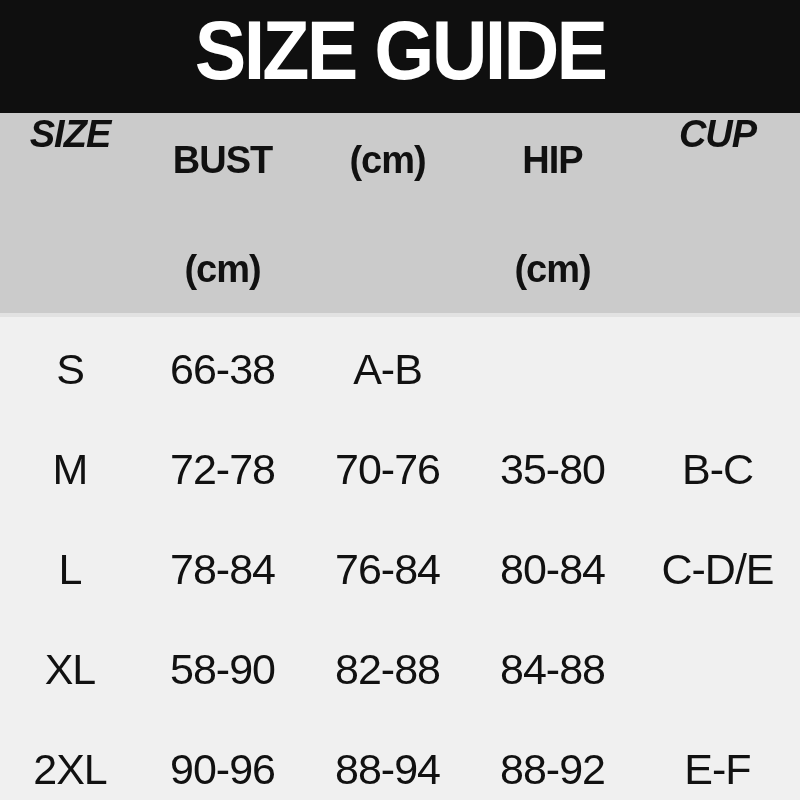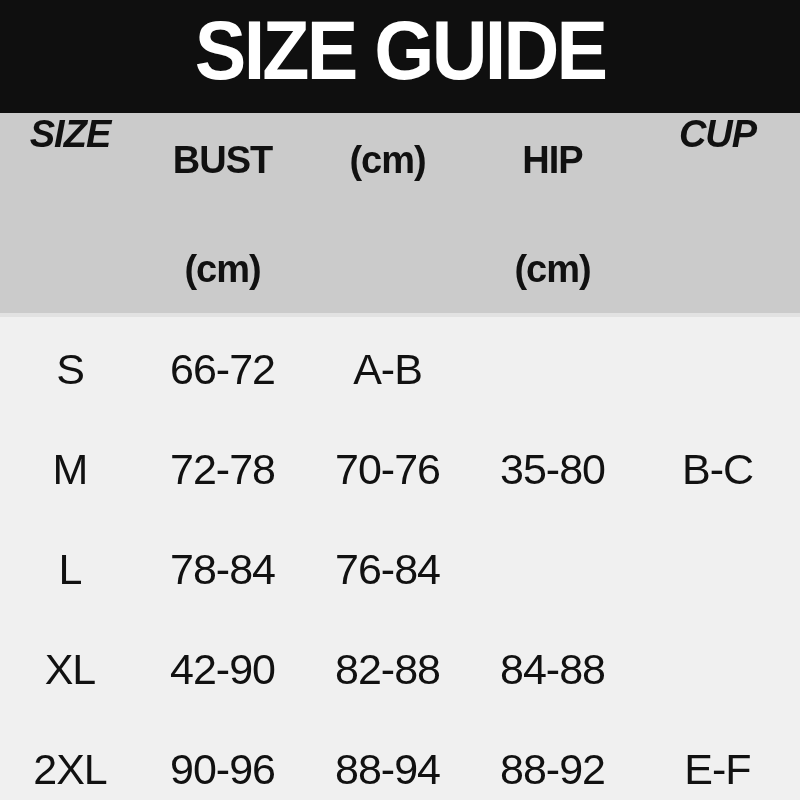--- a/index.html
+++ b/index.html
@@ -112,41 +112,43 @@
     </div>
     <div class="th th-single">
       <span>CUP</span>
     </div>
   </div>
 
   <div class="tbody">
 
     <div class="tr grid-row">
       <div class="td">S</div>
-      <div class="td">66-72</div>
+      <div class="td">66-38</div>
       <div class="td">A-B</div>
     </div>
 
     <div class="tr grid-row">
       <div class="td">M</div>
       <div class="td">72-78</div>
       <div class="td">70-76</div>
       <div class="td">35-80</div>
       <div class="td">B-C</div>
     </div>
 
     <div class="tr grid-row">
       <div class="td">L</div>
       <div class="td">78-84</div>
       <div class="td">76-84</div>
+      <div class="td">80-84</div>
+      <div class="td">C-D/E</div>
     </div>
 
     <div class="tr grid-row">
       <div class="td">XL</div>
-      <div class="td">42-90</div>
+      <div class="td">58-90</div>
       <div class="td">82-88</div>
       <div class="td">84-88</div>
     </div>
 
     <div class="tr grid-row">
       <div class="td">2XL</div>
       <div class="td">90-96</div>
       <div class="td">88-94</div>
       <div class="td">88-92</div>
       <div class="td">E-F</div>

